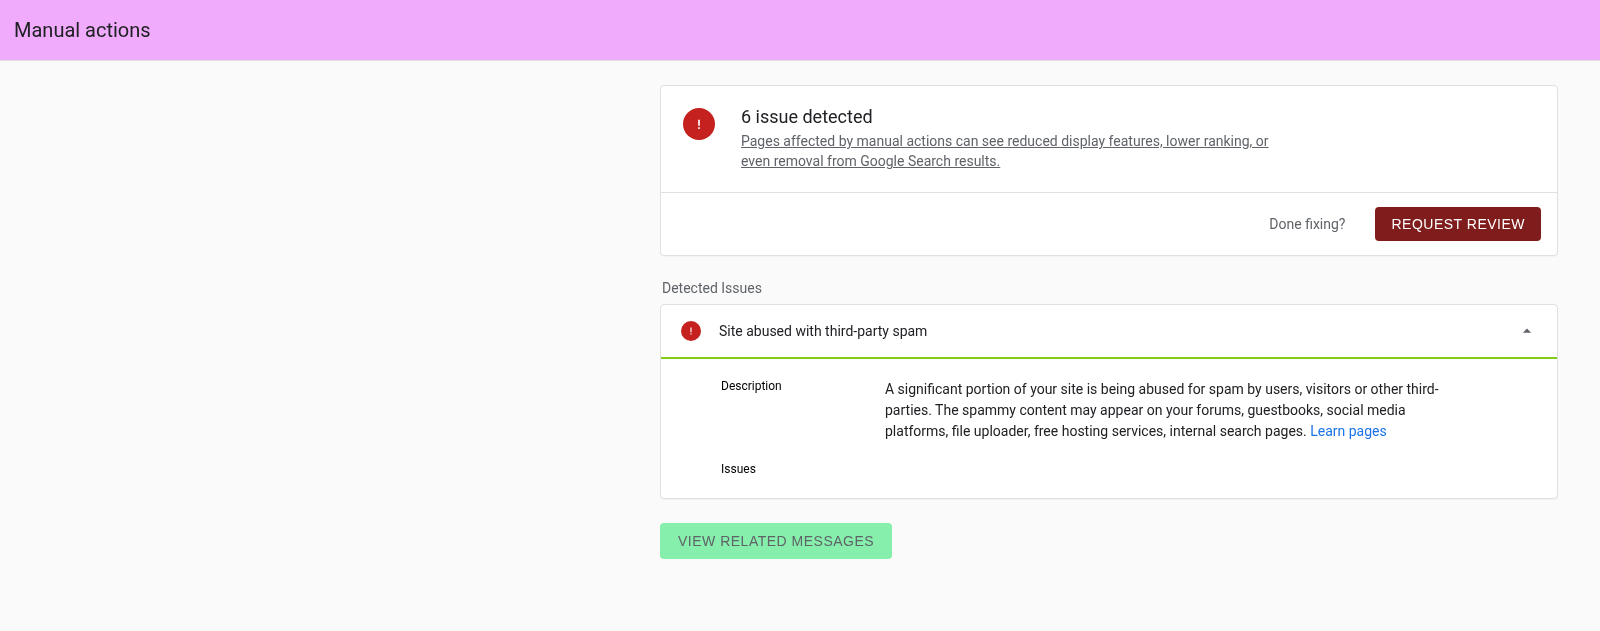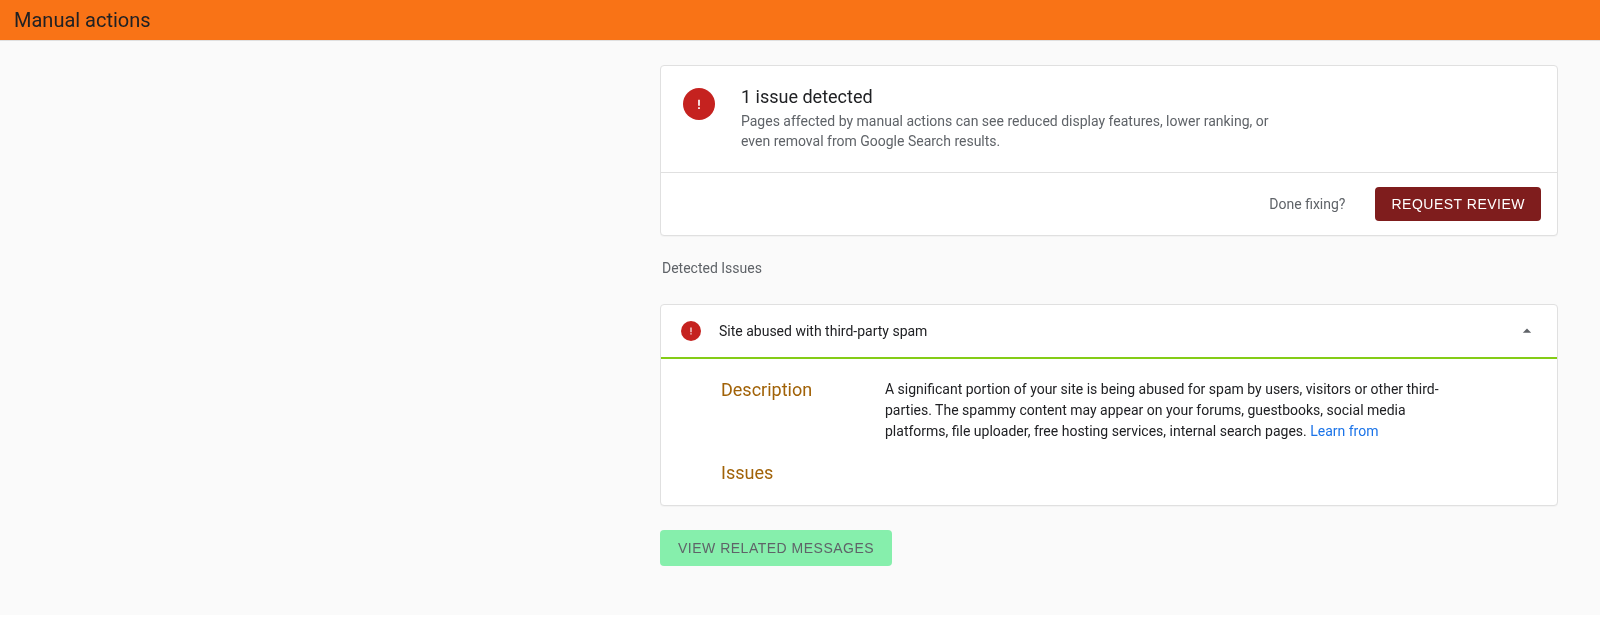--- a/index.html
+++ b/index.html
@@ -3,23 +3,23 @@
   <meta charset="utf-8">
   <style>
     * { box-sizing: border-box; margin: 0; padding: 0; }
     body {
       font-family: Roboto, "Helvetica Neue", Arial, sans-serif;
       background: #fff;
       color: #202124;
       font-size: 14px;
     }
     .header {
-      padding: 8px 14px;
+      padding: 18px 14px;
       border-bottom: 1px solid #e0e0e0;
-      background: #f97316;
+      background: #f0abfc;
     }
     .header h1 {
       font-size: 20px;
       font-weight: 400;
       color: #202124;
     }
     .page-body {
       background: #fafafa;
       min-height: calc(100vh - 57px);
       padding-top: 24px;
@@ -59,20 +59,21 @@
       font-size: 18px;
       font-weight: 400;
       color: #202124;
       margin-bottom: 4px;
     }
     .summary-desc {
       font-size: 14px;
       color: #5f6368;
       line-height: 1.45;
       max-width: 560px;
+      text-decoration: underline;
     }
     .summary-actions {
       display: flex;
       align-items: center;
       justify-content: flex-end;
       padding: 14px 16px;
       gap: 30px;
     }
     .done-fixing {
       color: #5f6368;
@@ -86,21 +87,21 @@
       border-radius: 4px;
       font-size: 14px;
       font-weight: 500;
       letter-spacing: 0.5px;
       cursor: pointer;
       text-transform: uppercase;
     }
     .section-label {
       font-size: 14px;
       color: #5f6368;
-      margin-bottom: 28px;
+      margin-bottom: 8px;
       padding-left: 2px;
     }
     .issue-header {
       display: flex;
       align-items: center;
       padding: 16px 20px;
       border-bottom: 2px solid #84cc16;
       cursor: pointer;
     }
     .small-error-icon {
@@ -127,22 +128,22 @@
       height: 20px;
     }
     .issue-body { padding: 20px 22px 22px 60px; }
     .field-row {
       display: flex;
       margin-bottom: 20px;
     }
     .field-row:last-child { margin-bottom: 0; }
     .field-label {
       flex: 0 0 164px;
-      color: #a16207;
-      font-size: 18px;
+      color: #000000;
+      font-size: 12px;
     }
     .field-value {
       flex: 1;
       color: #202124;
       font-size: 14px;
       line-height: 1.5;
       max-width: 560px;
     }
     .learn-more {
       color: #1a73e8;
@@ -173,21 +174,21 @@
   <div class="content">
 
     <div class="card">
       <div class="summary-top">
         <div class="big-error-icon">
           <svg viewBox="0 0 24 24" fill="currentColor">
               <path d="M11 7h2v7h-2zM11 16h2v2h-2z"></path>
             </svg>
         </div>
         <div class="summary-text">
-          <div class="summary-title">1 issue detected</div>
+          <div class="summary-title">6 issue detected</div>
           <div class="summary-desc">Pages affected by manual actions can see reduced display features, lower ranking, or even removal from Google Search results.</div>
         </div>
       </div>
       <div class="summary-actions">
         <span class="done-fixing">Done fixing?</span>
         <button class="request-btn">Request Review</button>
       </div>
     </div>
 
     <div class="section-label">Detected Issues</div>
@@ -201,21 +202,21 @@
         </div>
         <div class="issue-title">Site abused with third-party spam</div>
         <svg class="chevron" viewBox="0 0 24 24" fill="currentColor">
             <path d="M7 14l5-5 5 5z"></path>
           </svg>
       </div>
       <div class="issue-body">
         <div class="field-row">
           <div class="field-label">Description</div>
           <div class="field-value">
-            <span>A significant portion of your site is being abused for spam by users, visitors or other third-parties. The spammy content may appear on your forums, guestbooks, social media platforms, file uploader, free hosting services, internal search pages. </span><a class="learn-more">Learn from</a>
+            <span>A significant portion of your site is being abused for spam by users, visitors or other third-parties. The spammy content may appear on your forums, guestbooks, social media platforms, file uploader, free hosting services, internal search pages. </span><a class="learn-more">Learn pages</a>
           </div>
         </div>
         <div class="field-row">
           <div class="field-label">Issues</div>
         </div>
       </div>
     </div>
 
     <button class="related-btn">View Related Messages</button>
 

